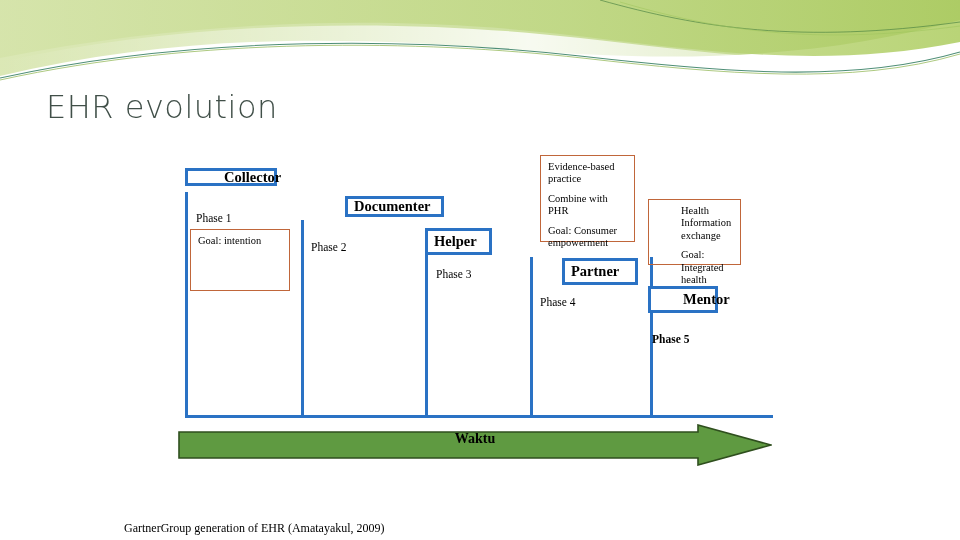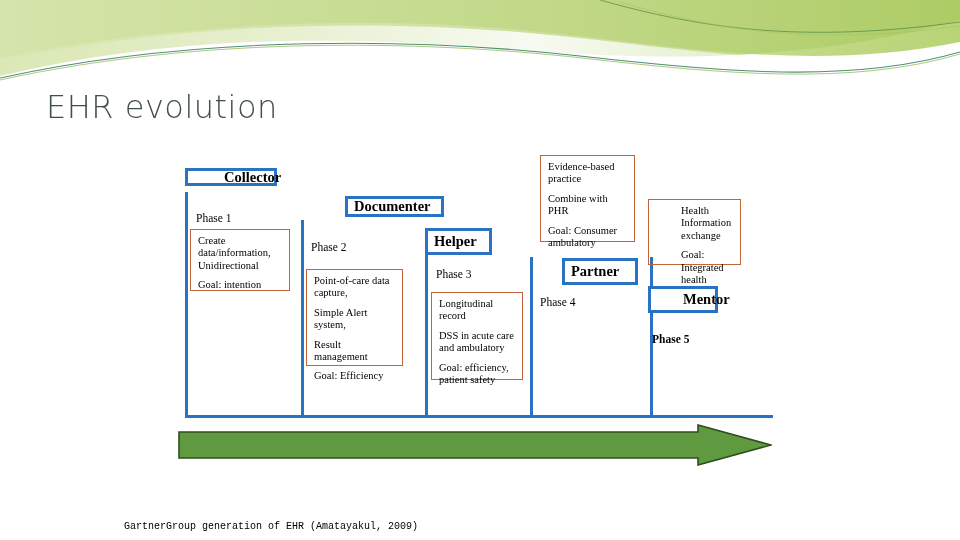--- a/index.html
+++ b/index.html
@@ -121,22 +121,22 @@
     font-size: 14px;
     color: #000000;
     pointer-events: none;
   }
 
   
   #source-note {
     position: absolute;
     left: 124px;
     top: 521px;
-    font-family: Liberation Mono, monospace;
-    font-size: 10px;
+    font-family: Liberation Serif, serif;
+    font-size: 12px;
     color: #000000;
     white-space: nowrap;
   }
 </style>
 </head>
 <body>
 
 <div id="slide">
 
   <div id="wave-band">
@@ -176,67 +176,56 @@
     <div class="col-frame" style="left:301px; top:220px; width:124px; height:198px;"></div>
     <div class="col-frame" style="left:425px; top:252px; width:105px; height:166px;"></div>
     <div class="col-frame" style="left:530px; top:257px; width:120px; height:161px;"></div>
     <div class="col-frame" style="left:650px; top:257px; width:123px; height:161px;"></div>
 
     <div class="role-box" style="left:185px; top:168px; width:92px; height:18px;padding-left:36px;">
       <span class="role-label">Collector</span>
     </div>
     <div class="phase-caption" style="left:196px; top:212px;">Phase 1</div>
     <div class="detail-box" style="left:190px; top:229px; width:100px; height:62px;">
-      <div class="detail-line">Create data/information, Unidirectional</div>
       <div class="detail-line">Goal: intention</div>
     </div>
 
     <div class="role-box" style="left:301px; top:196px; width:99px; height:21px;margin-left:44px;">
       <span class="role-label">Documenter</span>
     </div>
     <div class="phase-caption" style="left:311px; top:241px;">Phase 2</div>
-    <div class="detail-box" style="left:306px; top:269px; width:97px; height:97px;">
-      <div class="detail-line">Point-of-care data capture,</div>
-      <div class="detail-line">Simple Alert system,</div>
-      <div class="detail-line">Result management</div>
-      <div class="detail-line">Goal: Efficiency</div>
-    </div>
 
     <div class="role-box" style="left:425px; top:228px; width:67px; height:27px;">
       <span class="role-label">Helper</span>
     </div>
     <div class="phase-caption" style="left:436px; top:268px;">Phase 3</div>
-    <div class="detail-box" style="left:431px; top:292px; width:92px; height:88px;">
-      <div class="detail-line">Longitudinal record</div>
-      <div class="detail-line">DSS in acute care and ambulatory</div>
-      <div class="detail-line">Goal: efficiency, patient safety</div>
-    </div>
 
     <div class="detail-box" style="left:532px; top:155px; width:95px; height:87px;margin-left:8px;">
       <div class="detail-line">Evidence-based practice</div>
       <div class="detail-line">Combine with PHR</div>
-      <div class="detail-line">Goal: Consumer ambulatory</div>
+      <div class="detail-line">Goal: Consumer empowerment</div>
     </div>
     <div class="role-box" style="left:530px; top:258px; width:76px; height:27px;margin-left:32px;">
       <span class="role-label">Partner</span>
     </div>
     <div class="phase-caption" style="left:540px; top:296px;">Phase 4</div>
 
     <div class="detail-box" style="left:648px; top:199px; width:93px; height:66px;padding-left:32px;">
       <div class="detail-line">Health Information exchange</div>
       <div class="detail-line">Goal: Integrated health service</div>
     </div>
     <div class="role-box" style="left:648px; top:286px; width:70px; height:27px;padding-left:32px;">
       <span class="role-label">Mentor</span>
     </div>
     <div class="phase-caption" style="left:652px; top:333px;font-weight:bold;">Phase 5</div>
 
     <div id="time-arrow">
       <svg width="594" height="42" viewBox="0 0 594 42" xmlns="http://www.w3.org/2000/svg">
         <polygon points="1,8 520,8 520,1 593,21 520,41 520,34 1,34" fill="#5f9a41" stroke="#2f4f1e" stroke-width="1.6"></polygon>
       </svg>
     </div>
+    <div id="time-arrow-label">Waktu</div>
 
   </div>
 
   <div id="source-note">GartnerGroup generation of EHR (Amatayakul, 2009)</div>
 
 </div>
 
 </body></html>

